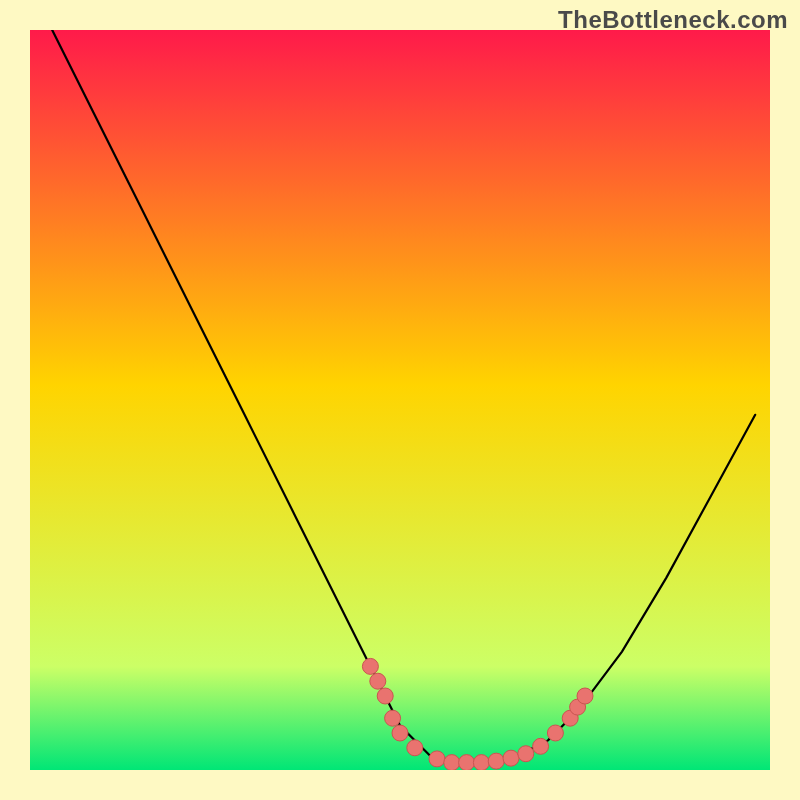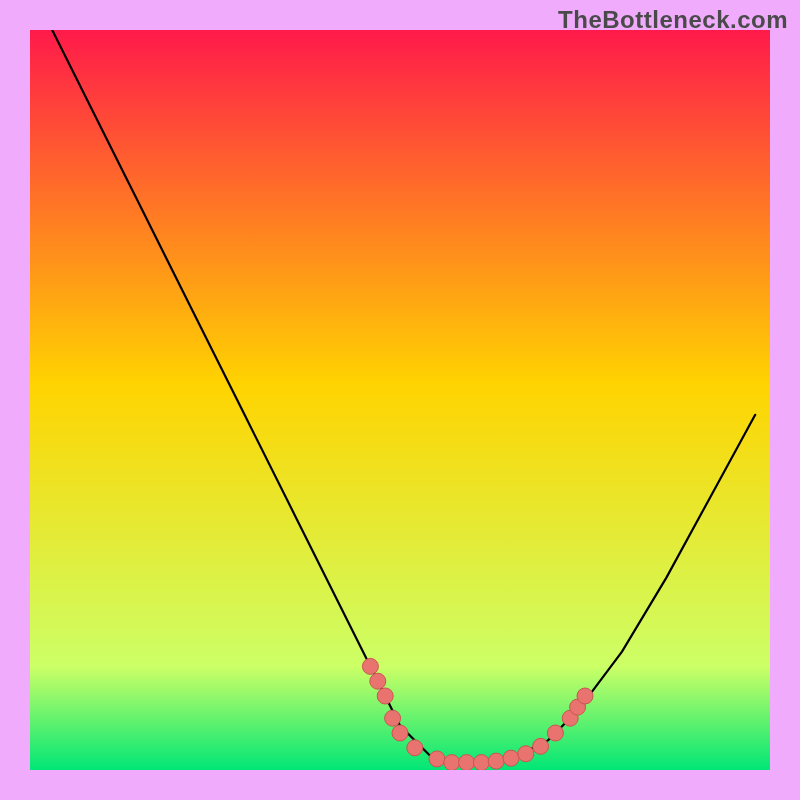--- a/index.html
+++ b/index.html
@@ -8,21 +8,21 @@
     width: 800px;
     height: 800px;
     background: #000;
     overflow: hidden;
     font-family: Arial, Helvetica, sans-serif;
   }
   .frame {
     position: relative;
     width: 800px;
     height: 800px;
-    background: #f0abfc;
+    background: #fef9c3;
   }
   .watermark {
     position: absolute;
     top: 6px;
     right: 12px;
     color: #4a4a4a;
     font-size: 24px;
     font-weight: 600;
     letter-spacing: 0.5px;
     z-index: 5;

